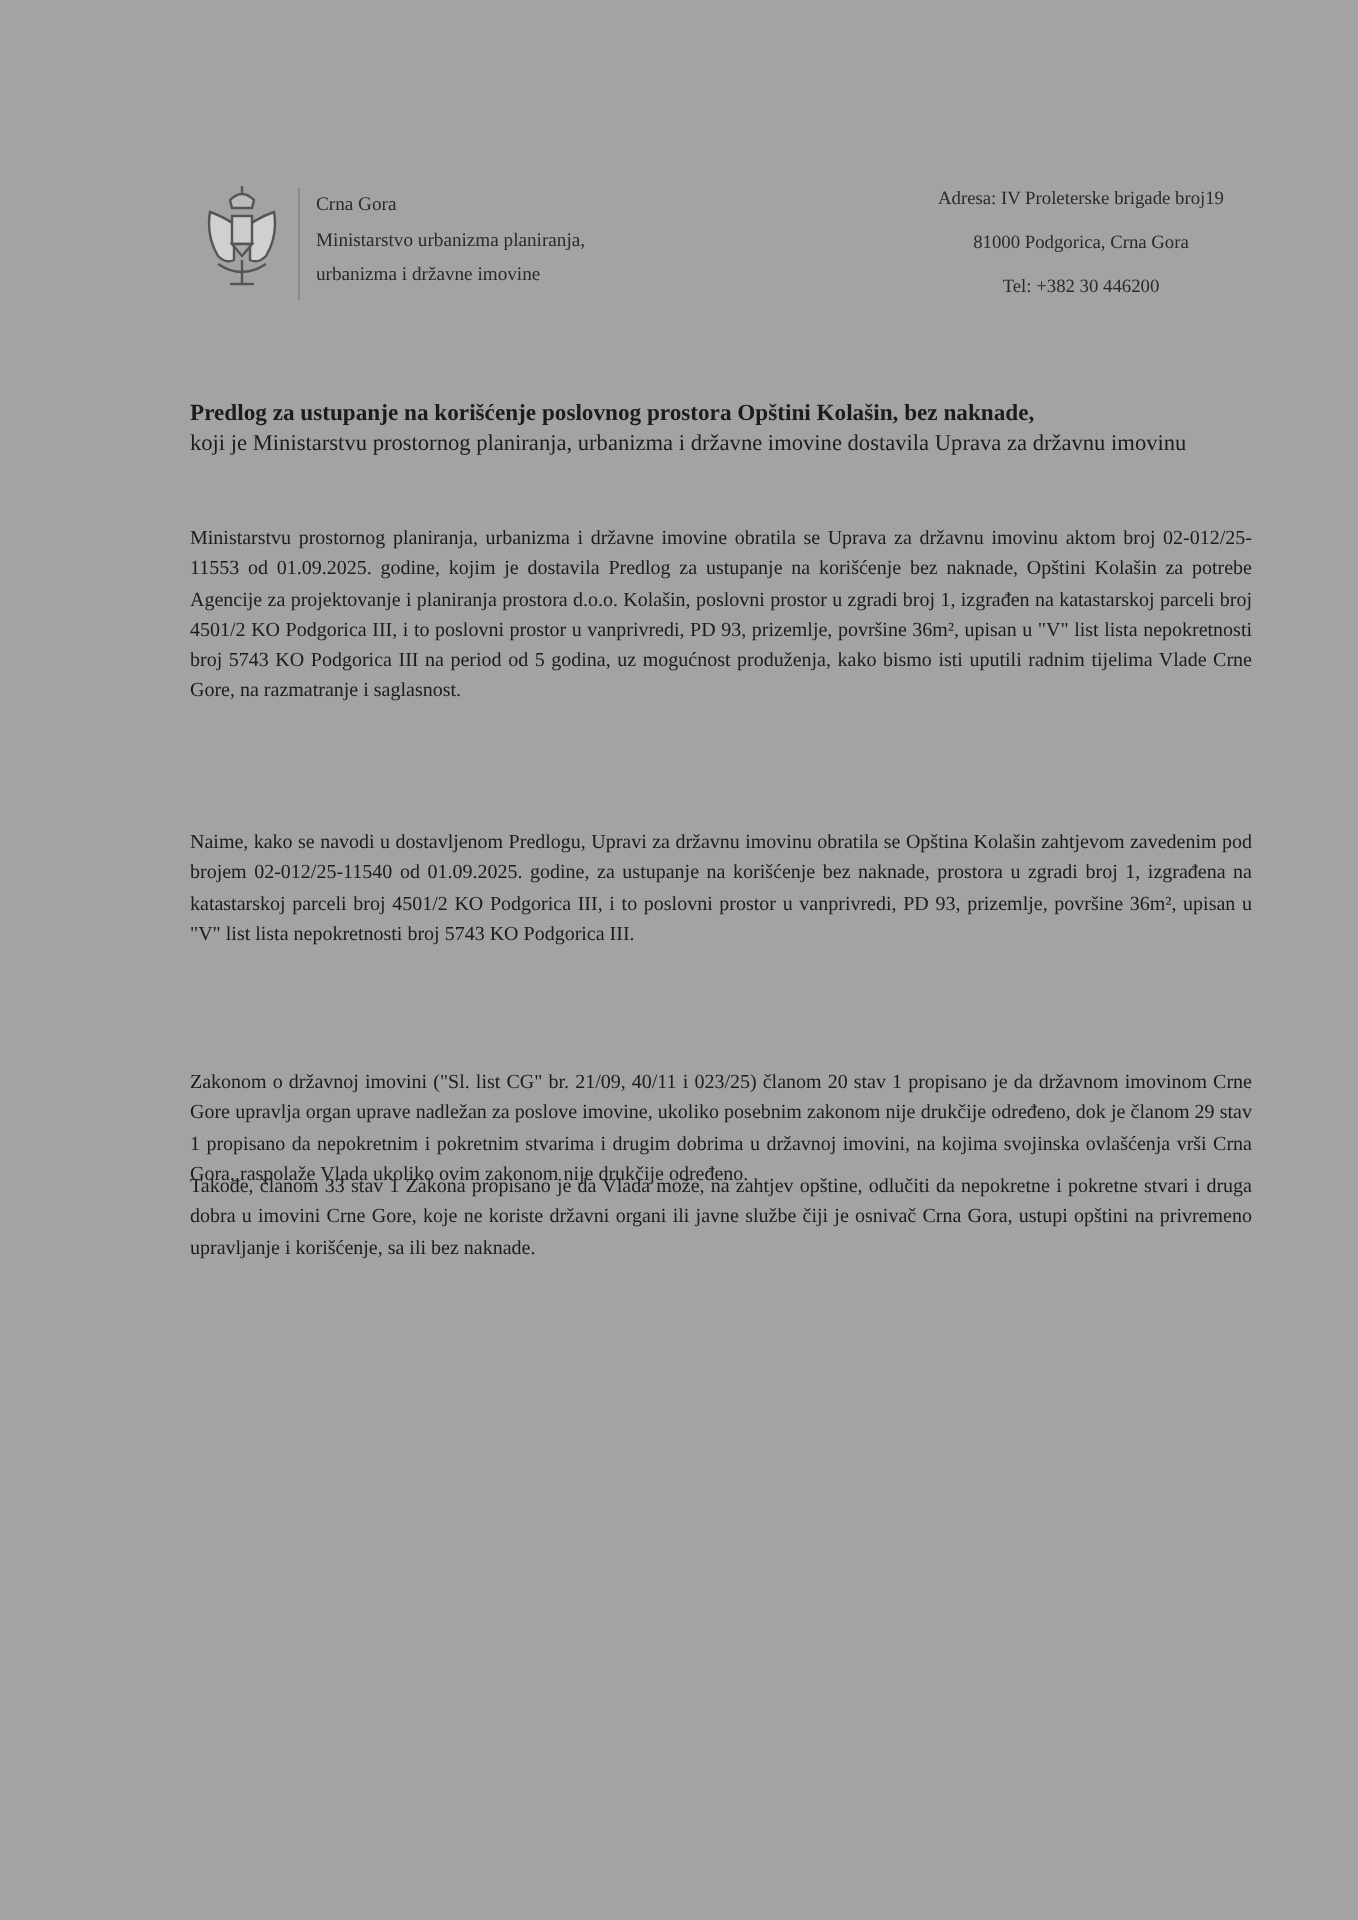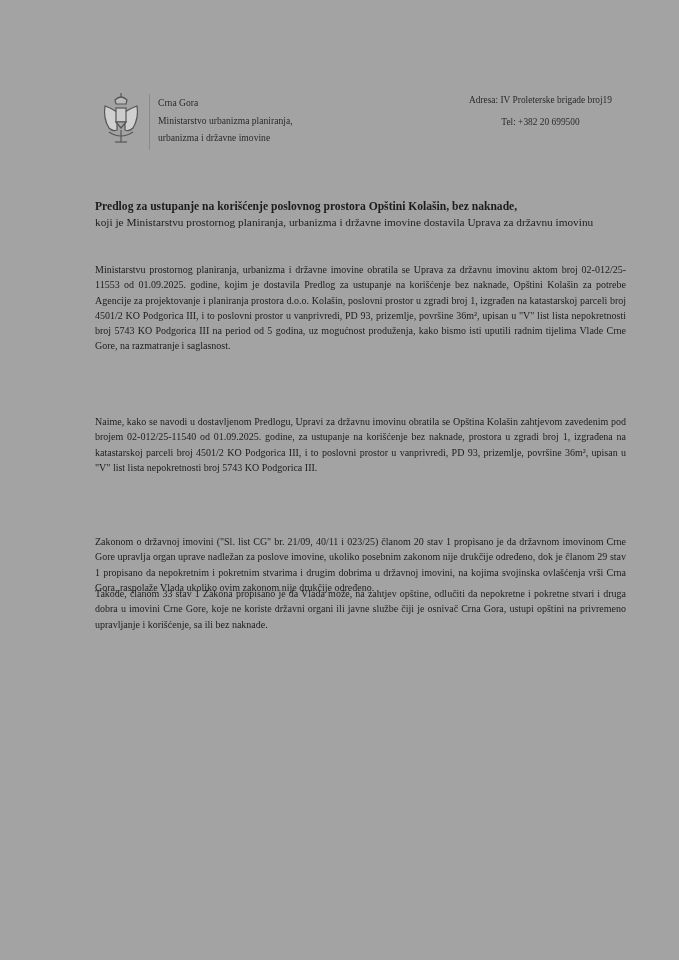--- a/index.html
+++ b/index.html
@@ -49,21 +49,22 @@
   <div class="vline"></div>
 
   <div class="ministry">
     <div>Crna Gora</div>
     <div>Ministarstvo urbanizma planiranja,</div>
     <div>urbanizma i državne imovine</div>
   </div>
 
   <div class="addr">
     <div>Adresa: IV Proleterske brigade broj19</div>
-    <div>Tel: +382 20 699500</div>
+    <div>81000 Podgorica, Crna Gora</div>
+    <div>Tel: +382 30 446200</div>
   </div>
 
   <div class="title">
     <span class="bold">Predlog za ustupanje na korišćenje poslovnog prostora Opštini Kolašin, bez naknade,</span>
     <span>koji je Ministarstvu prostornog planiranja, urbanizma i državne imovine dostavila Uprava za državnu imovinu</span>
   </div>
 
   <div class="para" id="p1">Ministarstvu prostornog planiranja, urbanizma i državne imovine obratila se Uprava za državnu imovinu aktom broj 02-012/25-11553 od 01.09.2025. godine, kojim je dostavila Predlog za ustupanje na korišćenje bez naknade, Opštini Kolašin za potrebe Agencije za projektovanje i planiranja prostora d.o.o. Kolašin, poslovni prostor u zgradi broj 1, izgrađen na katastarskoj parceli broj 4501/2 KO Podgorica III, i to poslovni prostor u vanprivredi, PD 93, prizemlje, površine 36m², upisan u "V" list lista nepokretnosti broj 5743 KO Podgorica III na period od 5 godina, uz mogućnost produženja, kako bismo isti uputili radnim tijelima Vlade Crne Gore, na razmatranje i saglasnost.</div>
   <div class="para" id="p2">Naime, kako se navodi u dostavljenom Predlogu, Upravi za državnu imovinu obratila se Opština Kolašin zahtjevom zavedenim pod brojem 02-012/25-11540 od 01.09.2025. godine, za ustupanje na korišćenje bez naknade, prostora u zgradi broj 1, izgrađena na katastarskoj parceli broj 4501/2 KO Podgorica III, i to poslovni prostor u vanprivredi, PD 93, prizemlje, površine 36m², upisan u "V" list lista nepokretnosti broj 5743 KO Podgorica III.</div>
   <div class="para" id="p3">Zakonom o državnoj imovini ("Sl. list CG" br. 21/09, 40/11 i 023/25) članom 20 stav 1 propisano je da državnom imovinom Crne Gore upravlja organ uprave nadležan za poslove imovine, ukoliko posebnim zakonom nije drukčije određeno, dok je članom 29 stav 1 propisano da nepokretnim i pokretnim stvarima i drugim dobrima u državnoj imovini, na kojima svojinska ovlašćenja vrši Crna Gora, raspolaže Vlada ukoliko ovim zakonom nije drukčije određeno.</div>

